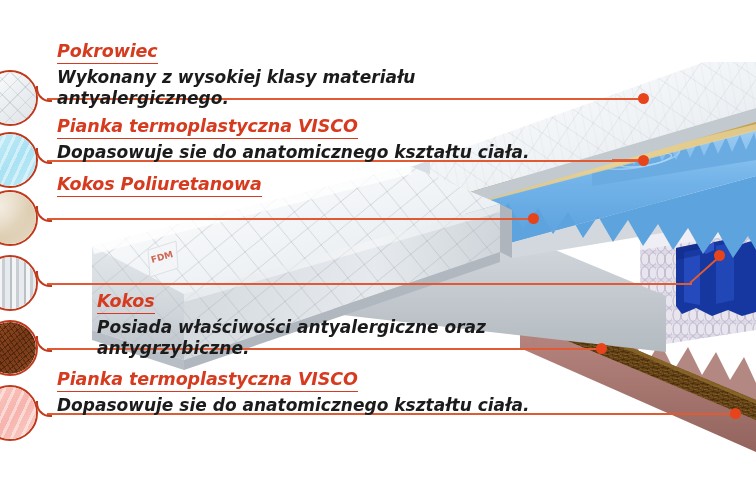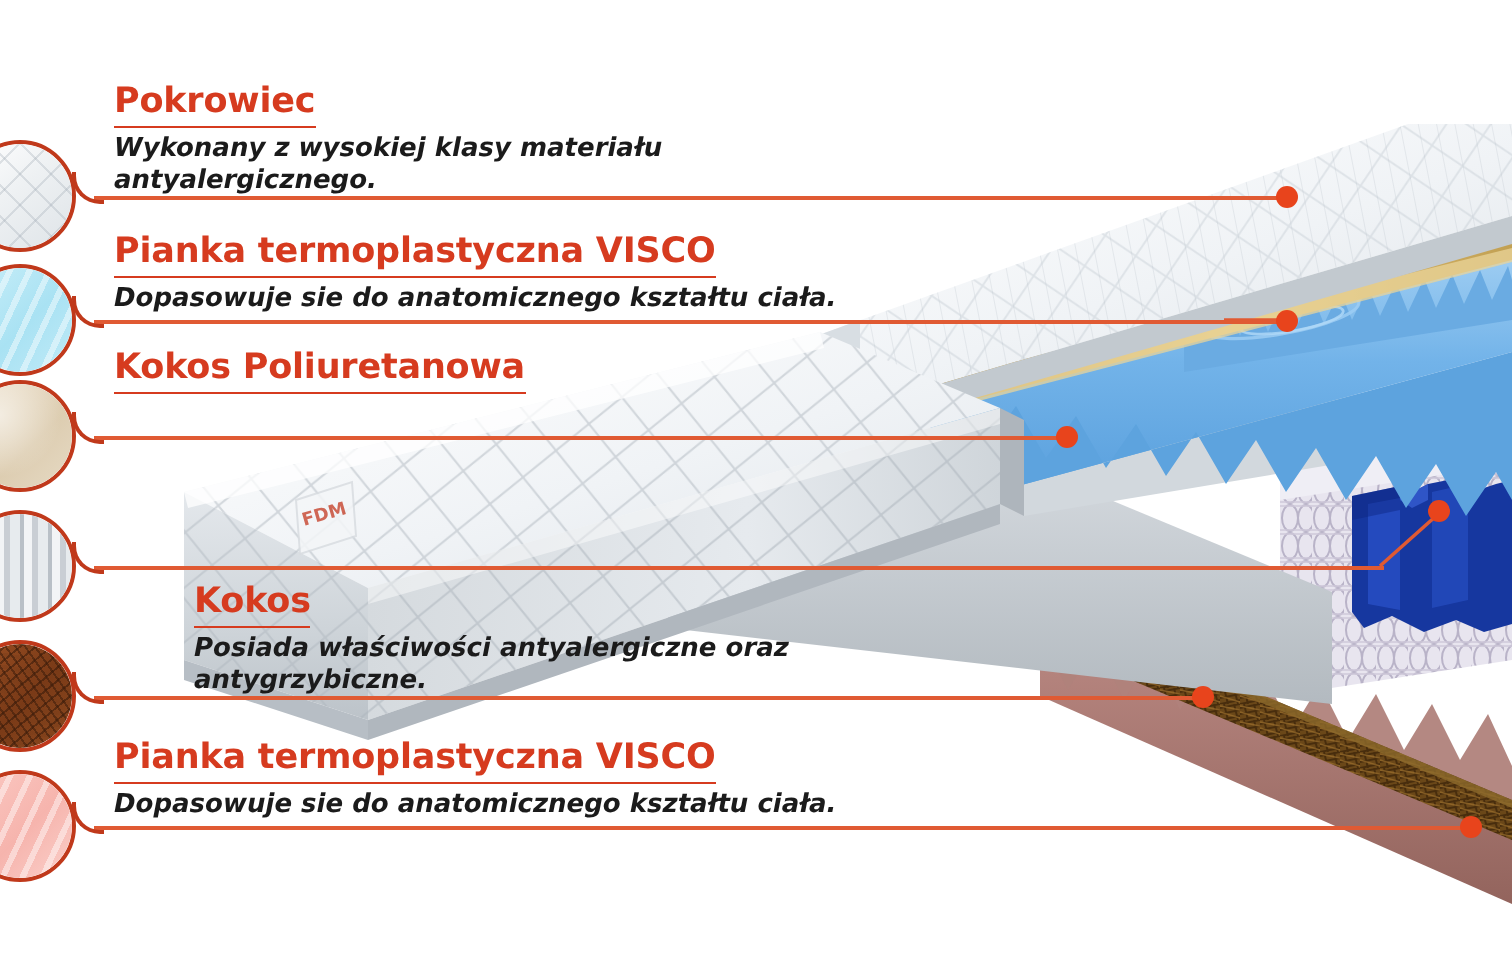--- a/index.html
+++ b/index.html
@@ -77,32 +77,33 @@
       linear-gradient(135deg, #fbc9c3 0%, #f6b4ad 55%, #fbd0ca 100%);
   }
 
   
   .entry { position: absolute; left: 57px; }
   .entry h2 {
     margin: 0;
     font-family: "DejaVu Sans", sans-serif;
     font-size: 17.5px;
     font-weight: bold;
+    font-style: italic;
     color: #D63B1F;
     letter-spacing: -0.1px;
     white-space: nowrap;
     display: inline-block;
     border-bottom: 1.5px solid #D63B1F;
     padding-bottom: 1px;
     line-height: 1.12;
   }
   .entry p {
     margin: 3px 0 0 0;
     font-family: "DejaVu Sans", sans-serif;
-    font-size: 13px;
+    font-size: 17px;
     font-weight: bold;
     font-style: italic;
     color: #1b1b1b;
     line-height: 1.25;
     white-space: pre-line;
   }
 
   
   .leader {
     position: absolute;

